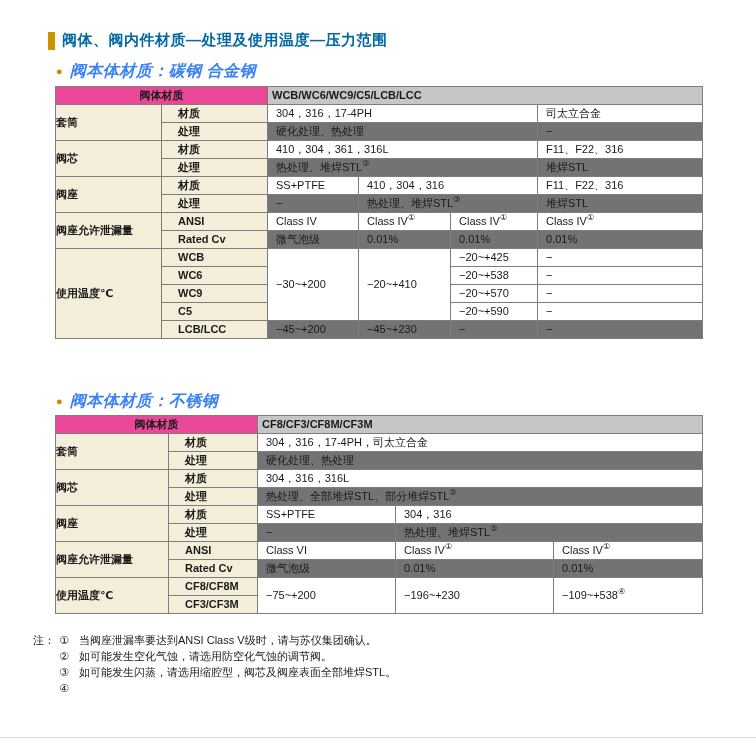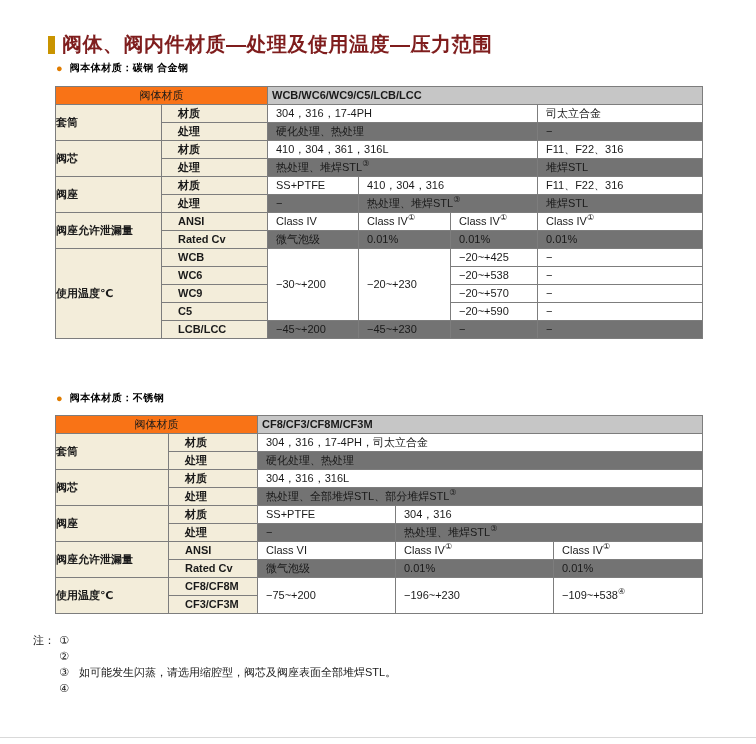--- a/index.html
+++ b/index.html
@@ -6,43 +6,43 @@
   html,body { margin:0; padding:0; }
   body {
     width:756px; height:744px; position:relative; overflow:hidden;
     background:#ffffff;
     font-family:"Liberation Sans","DejaVu Sans",sans-serif;
     color:#1a1a1a;
   }
   
   .title-row { position:absolute; left:48px; top:31px; display:flex; align-items:center; }
   .tbar { display:inline-block; width:7px; height:18px; background:#c99400; margin-right:7px; }
-  .ttext { font-size:20px; font-weight:bold; color:#7f1d1d; letter-spacing:0.5px; }
+  .ttext { font-size:15px; font-weight:bold; color:#0369a1; letter-spacing:0.5px; }
   
   .sec { position:absolute; left:56px; display:flex; align-items:center; }
   .bullet { color:#e07c00; font-size:11px; margin-right:7px; line-height:1; }
-  .stext { font-size:10px; font-weight:bold; color:#000000; letter-spacing:0.5px; }
+  .stext { font-size:16px; font-weight:bold; color:#3b82f6; letter-spacing:0.5px;font-style:italic; }
   .sec1 { top:61px; }
   .sec2 { top:391px; }
   
   table.mtable {
     position:absolute; left:55px; border-collapse:collapse; table-layout:fixed;
     width:647px; border:1.5px solid #5a5a5a;
   }
   .t1 { top:86px; }
   .t2 { top:415px; }
   .mtable td {
     border:1px solid #7d7d7d; height:18px; font-size:11px;
     padding:0 4px 0 8px; white-space:nowrap; overflow:hidden;
     background:#ffffff; vertical-align:middle; line-height:1.1;
   }
   .mtable td.lbl { background:#f3edda; font-weight:bold; padding-left:16px; }
   .mtable td.glbl { padding-left:0; }
   .mtable td.hdr { background:#c6c6c6; font-weight:bold; text-align:left; padding-left:4px; }
-  .mtable td.hl { background:#f97316; font-weight:normal; text-align:center; padding-left:4px; }
+  .mtable td.hl { background:#ec4899; font-weight:bold; text-align:center; padding-left:4px; }
   .mtable td.g { background:#737373; }
   sup { font-size:8px; line-height:0; }
   
   .notes { position:absolute; left:33px; top:632px; font-size:11px; color:#1a1a1a; }
   .nrow { display:flex; line-height:16px; }
   .nprefix { width:26px; flex:none; }
   .nspacer { width:26px; flex:none; }
   .nnum { width:20px; flex:none; }
   .footer-line { position:absolute; left:0; top:737px; width:756px; height:1px; background:#d9d9d9; }
 </style>
@@ -120,21 +120,21 @@
     <td class="lbl">Rated Cv</td>
     <td class="g">微气泡级</td>
     <td class="g">0.01%</td>
     <td class="g">0.01%</td>
     <td class="g">0.01%</td>
   </tr>
   <tr>
     <td rowspan="5" class="lbl glbl">使用温度℃</td>
     <td class="lbl">WCB</td>
     <td rowspan="4">−30~+200</td>
-    <td rowspan="4">−20~+230</td>
+    <td rowspan="4">−20~+410</td>
     <td>−20~+425</td>
     <td>−</td>
   </tr>
   <tr>
     <td class="lbl">WC6</td>
     <td>−20~+538</td>
     <td>−</td>
   </tr>
   <tr>
     <td class="lbl">WC9</td>
@@ -226,24 +226,26 @@
   <tr>
     <td class="lbl">CF3/CF3M</td>
   </tr>
 </tbody>
   </table>
 
 <div class="notes">
   <div class="nrow">
     <span class="nprefix">注：</span>
     <span class="nnum">①</span>
+    <span>当阀座泄漏率要达到ANSI Class V级时，请与苏仪集团确认。</span>
   </div>
   <div class="nrow">
     <span class="nspacer"></span>
     <span class="nnum">②</span>
+    <span>如可能发生空化气蚀，请选用防空化气蚀的调节阀。</span>
   </div>
   <div class="nrow">
     <span class="nspacer"></span>
     <span class="nnum">③</span>
     <span>如可能发生闪蒸，请选用缩腔型，阀芯及阀座表面全部堆焊STL。</span>
   </div>
   <div class="nrow">
     <span class="nspacer"></span>
     <span class="nnum">④</span>
   </div>

